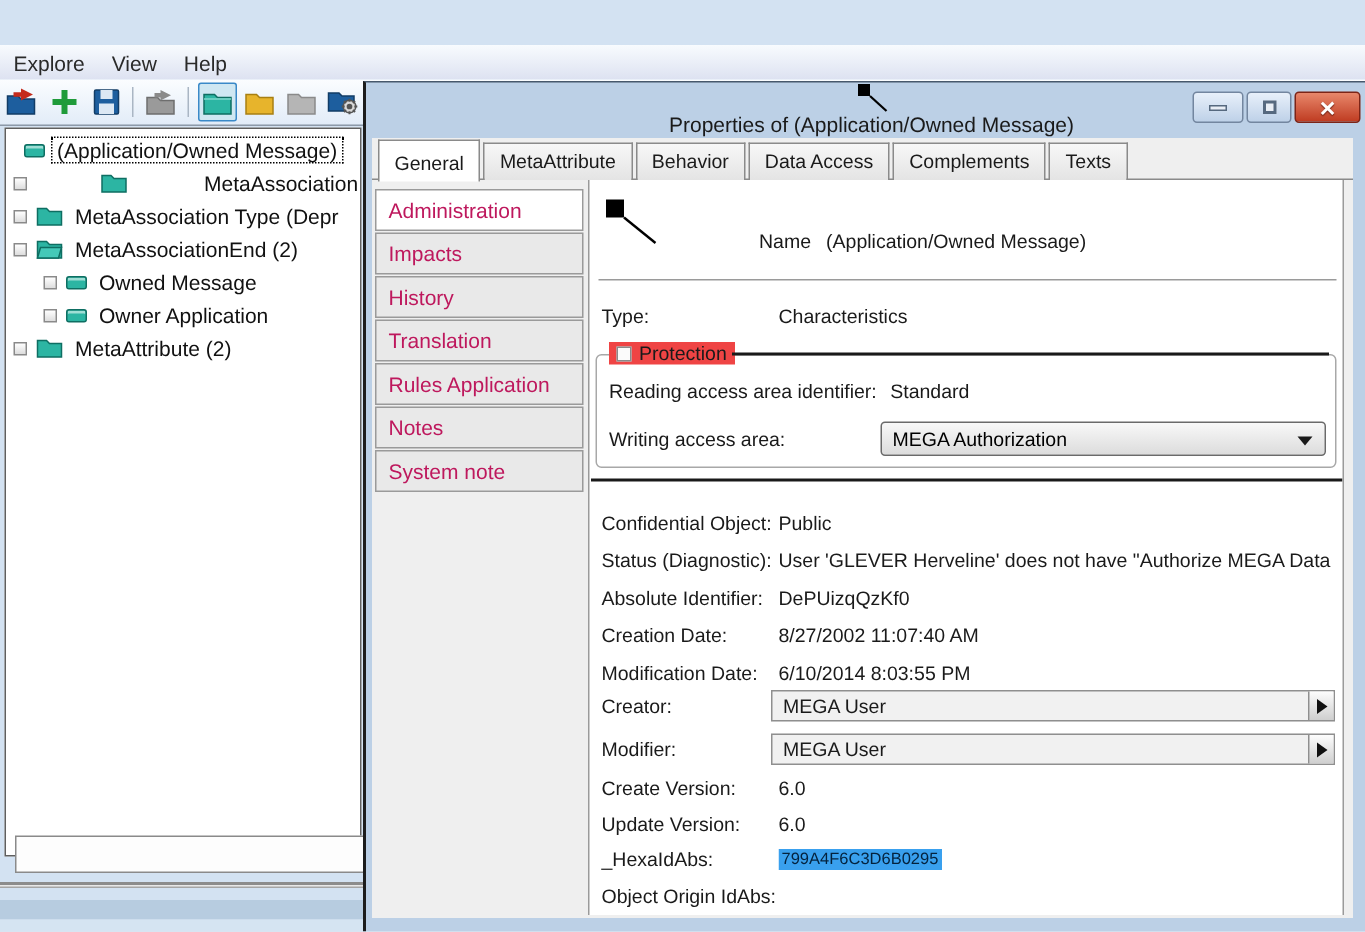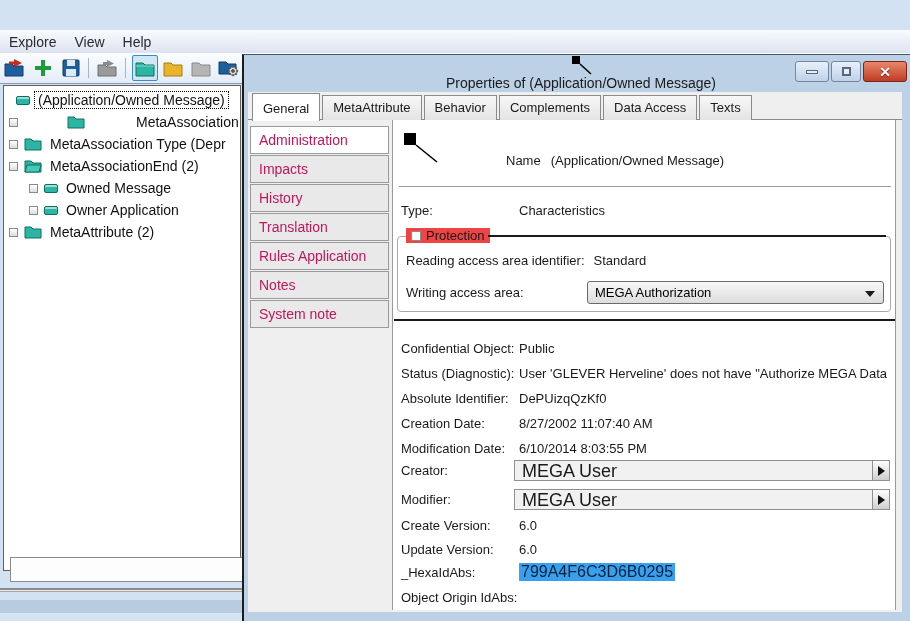--- a/index.html
+++ b/index.html
@@ -98,29 +98,29 @@
     display:inline-block; margin-right:5px; }
 
   #writing-combo { position:absolute; left:189px; top:44px; width:297px; height:23px;
     background:linear-gradient(#f8f8f8,#dcdcdc); border:1px solid #6a6a6a; border-radius:3px;
     display:flex; align-items:center; padding-left:7px; font-size:13px; }
   .dd-arrow { position:absolute; right:8px; top:9px; width:0; height:0;
     border-left:5px solid transparent; border-right:5px solid transparent;
     border-top:6px solid #1a1a1a; }
 
   .ref-field { position:absolute; left:121px; width:376px; height:21px; background:#f1f1f1;
-    border:1px solid #8f8f8f; display:flex; padding-left:7px;
-    font-size:18px; color:#1a1a1a; }
+    border:1px solid #8f8f8f; display:flex; align-items:center; padding-left:7px;
+    font-size:13px; color:#1a1a1a; }
   .ref-btn { position:absolute; right:0; top:0; width:17px; height:19px;
     background:linear-gradient(#fdfdfd,#cfcfcf); border-left:1px solid #8f8f8f;
     display:flex; align-items:center; justify-content:center; }
   .play-arrow { width:0; height:0; border-top:5px solid transparent;
     border-bottom:5px solid transparent; border-left:7px solid #111; }
 
-  .hexa-sel { background:#39a0ee; color:#04223d; padding:1px 2px; font-size:16px; }
+  .hexa-sel { background:#39a0ee; color:#04223d; padding:1px 2px; font-size:11px; }
 
   .assoc-glyph-sm { width:22px; height:20px; }
   .assoc-glyph-lg { position:absolute; left:10px; top:12px; }
 </style>
 </head>
 <body>
 
 <div id="screen">
 
 
@@ -269,22 +269,22 @@
   <div class="abs winbtn" id="btn-close">
     <span class="glyph-x">✕</span>
   </div>
 
   <div class="abs" id="dlg-inner"></div>
 
   <div class="abs" id="tabstrip">
     <span class="tab active">General</span>
     <span class="tab">MetaAttribute</span>
     <span class="tab">Behavior</span>
+    <span class="tab">Data Access</span>
     <span class="tab">Complements</span>
-    <span class="tab">Data Access</span>
     <span class="tab">Texts</span>
   </div>
   <div class="abs" id="tabstrip-line"></div>
 
   <div class="abs" id="side-tabs">
     <div class="side-tab selected">Administration</div>
     <div class="side-tab">Impacts</div>
     <div class="side-tab">History</div>
     <div class="side-tab">Translation</div>
     <div class="side-tab">Rules Application</div>

